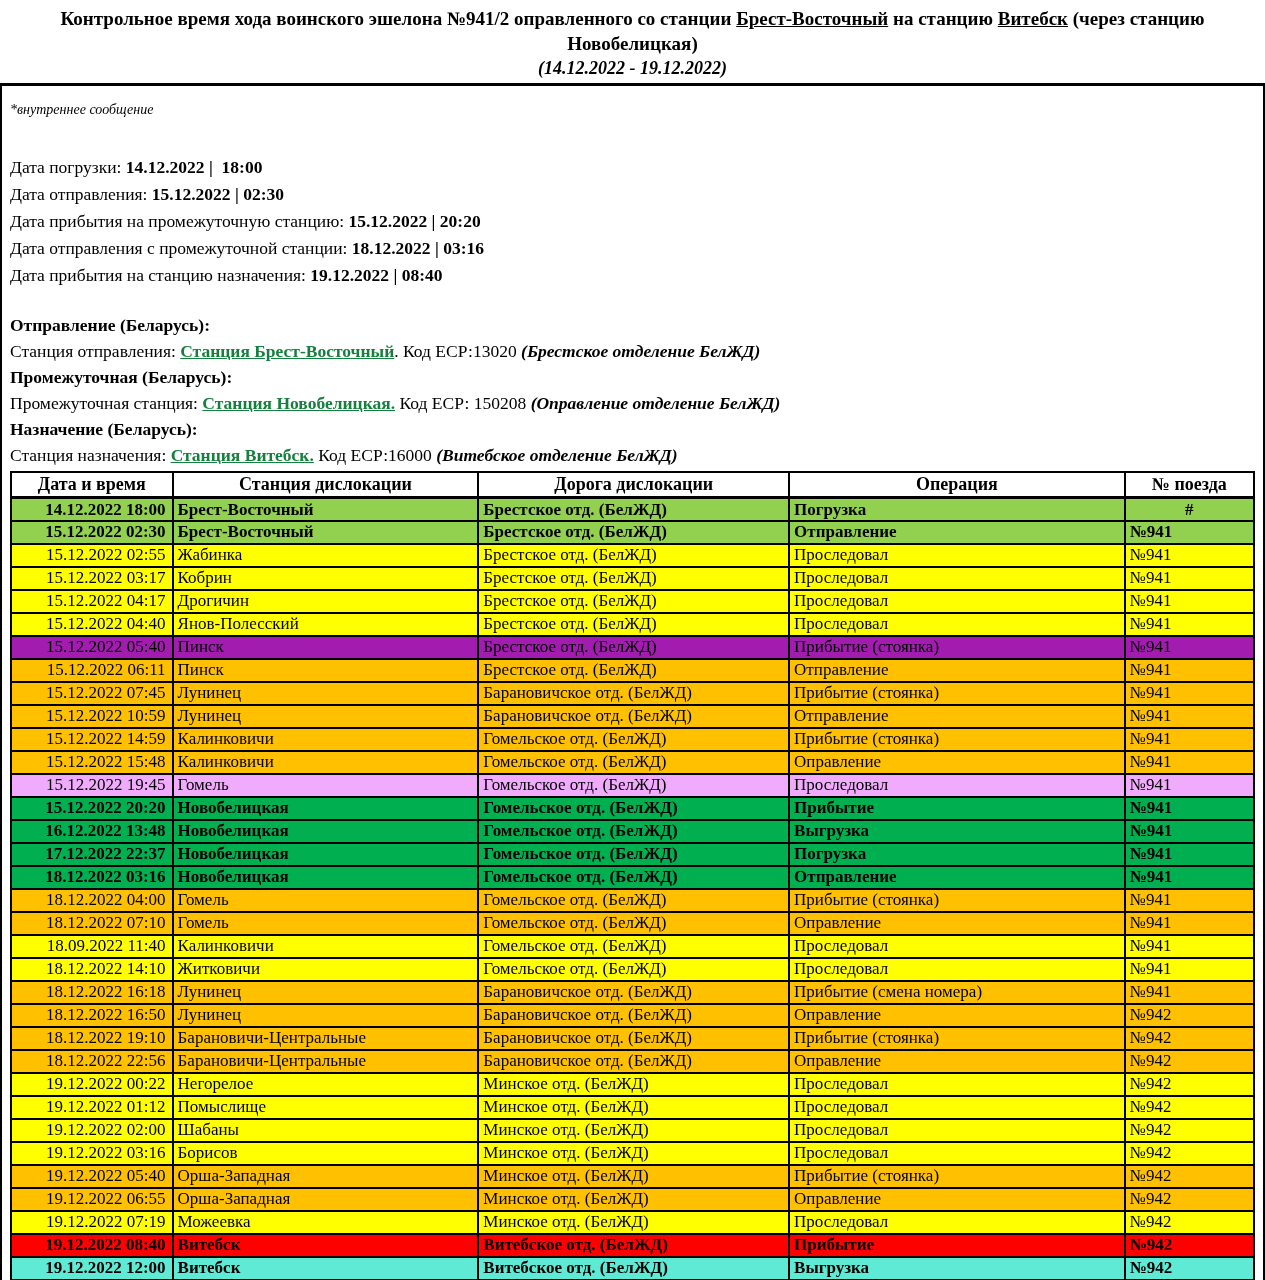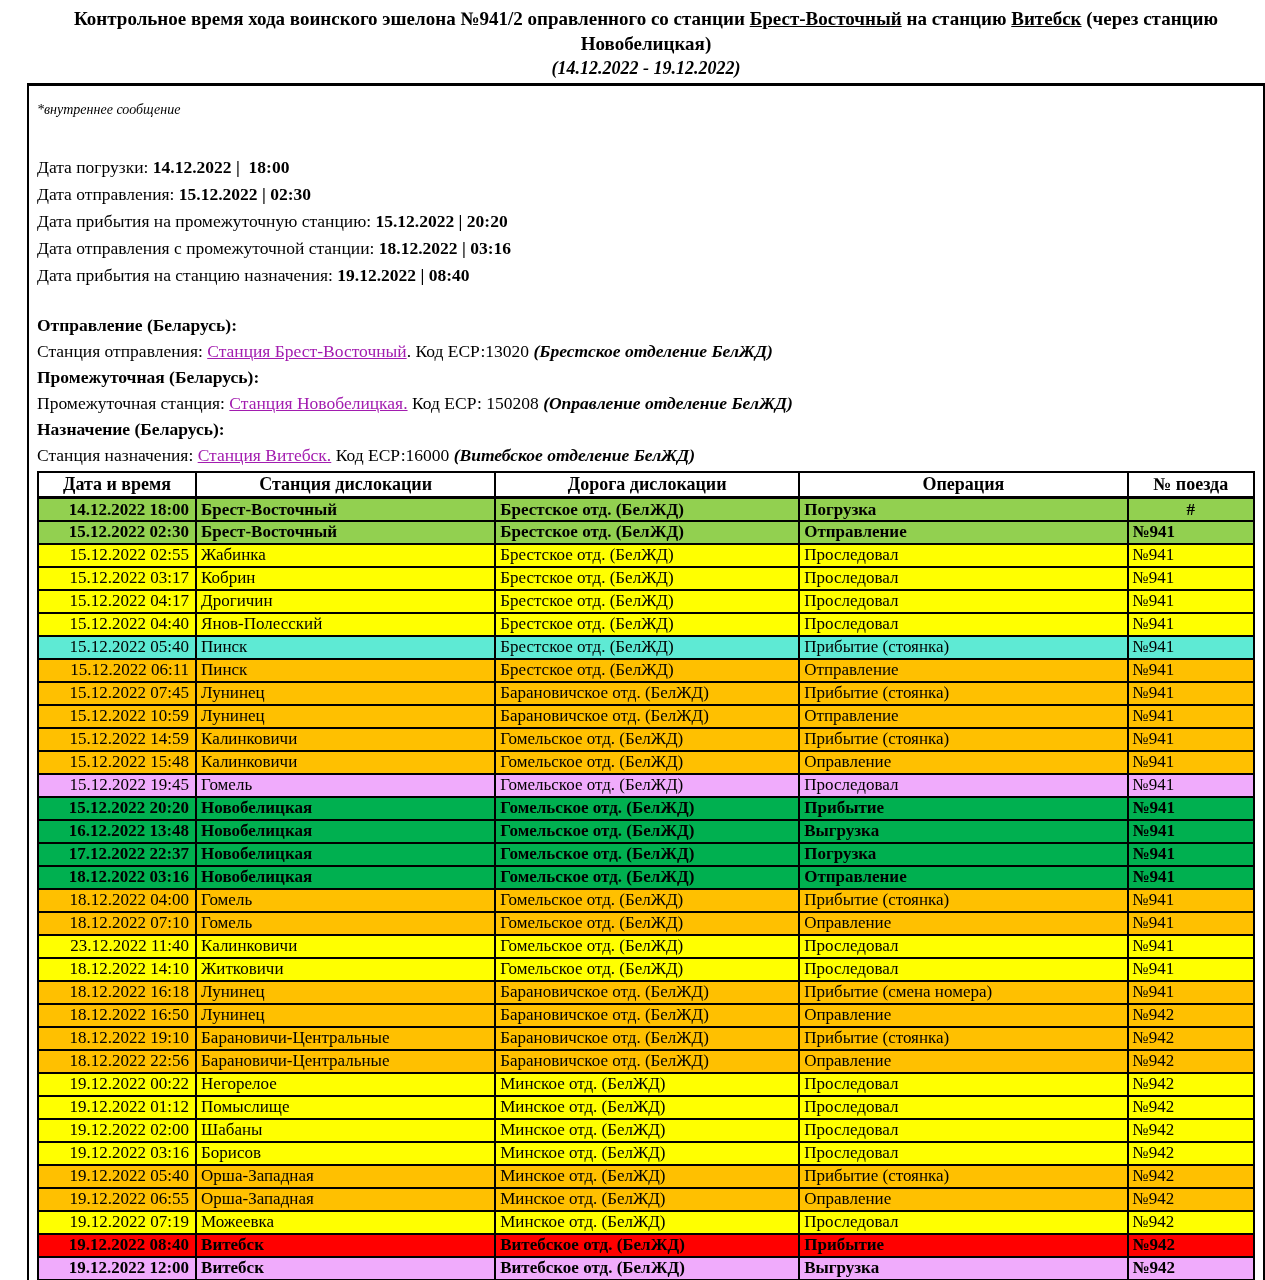--- a/index.html
+++ b/index.html
@@ -2,21 +2,21 @@
 <html lang="ru"><head>
 <meta charset="utf-8">
 <style>
   * { box-sizing: border-box; margin: 0; padding: 0; }
   html, body { width: 1265px; height: 1280px; overflow: hidden; }
   body {
     background: #ffffff;
     color: #000000;
     font-family: "Liberation Serif", "DejaVu Serif", serif;
   }
-  .page { width: 1265px; height: 1280px; padding-left: 27px; }
+  .page { width: 1265px; height: 1280px; }
 
   
   .title-block {
     text-align: center;
     font-weight: 700;
     font-size: 19px;
     line-height: 1.3;
     padding: 7px 6px 2px;
     border-bottom: 3px solid #000;
   }
@@ -39,21 +39,21 @@
   .note { font-style: italic; font-size: 14px; padding-top: 16px; }
 
   .dates { margin-top: 36px; font-size: 17.5px; }
   .date-line { line-height: 27px; }
   .b { font-weight: 700; }
   .ws-pre { white-space: pre-wrap; }
 
   .stations { margin-top: 23px; font-size: 17.5px; }
   .sec-header { font-weight: 700; line-height: 26px; }
   .sec-line { line-height: 26px; }
-  .station-link { color: #a21caf; font-weight: 400; text-decoration: underline; }
+  .station-link { color: #15803d; font-weight: 700; text-decoration: underline; }
   .division { font-weight: 700; font-style: italic; }
 
   
   table {
     width: 100%;
     border-collapse: collapse;
     margin-top: 3px;
     font-size: 17px;
     table-layout: fixed;
   }
@@ -180,21 +180,21 @@
     <td>Проследовал</td>
     <td>№941</td>
   </tr>
           <tr style="background: rgb(255, 255, 0);">
     <td>15.12.2022 04:40</td>
     <td>Янов-Полесский</td>
     <td>Брестское отд. (БелЖД)</td>
     <td>Проследовал</td>
     <td>№941</td>
   </tr>
-          <tr style="background: #5eead4; border-radius: 10px;">
+          <tr style="background: #a21caf; border-radius: 10px;">
     <td>15.12.2022 05:40</td>
     <td>Пинск</td>
     <td>Брестское отд. (БелЖД)</td>
     <td>Прибытие (стоянка)</td>
     <td>№941</td>
   </tr>
           <tr style="background: rgb(255, 192, 0);">
     <td>15.12.2022 06:11</td>
     <td>Пинск</td>
     <td>Брестское отд. (БелЖД)</td>
@@ -272,21 +272,21 @@
     <td>№941</td>
   </tr>
           <tr style="background: rgb(255, 192, 0);">
     <td>18.12.2022 07:10</td>
     <td>Гомель</td>
     <td>Гомельское отд. (БелЖД)</td>
     <td>Оправление</td>
     <td>№941</td>
   </tr>
           <tr style="background: rgb(255, 255, 0);">
-    <td>23.12.2022 11:40</td>
+    <td>18.09.2022 11:40</td>
     <td>Калинковичи</td>
     <td>Гомельское отд. (БелЖД)</td>
     <td>Проследовал</td>
     <td>№941</td>
   </tr>
           <tr style="background: rgb(255, 255, 0); border-radius: 9px;">
     <td>18.12.2022 14:10</td>
     <td>Житковичи</td>
     <td>Гомельское отд. (БелЖД)</td>
     <td>Проследовал</td>
@@ -369,21 +369,21 @@
     <td>Проследовал</td>
     <td>№942</td>
   </tr>
           <tr class="bold" style="background: rgb(255, 0, 0);">
     <td>19.12.2022 08:40</td>
     <td>Витебск</td>
     <td>Витебское отд. (БелЖД)</td>
     <td>Прибытие</td>
     <td>№942</td>
   </tr>
-          <tr class="bold" style="background: #f0abfc;">
+          <tr class="bold" style="background: #5eead4;">
     <td>19.12.2022 12:00</td>
     <td>Витебск</td>
     <td>Витебское отд. (БелЖД)</td>
     <td>Выгрузка</td>
     <td>№942</td>
   </tr>
         </tbody>
     </table>
 
   </div>

